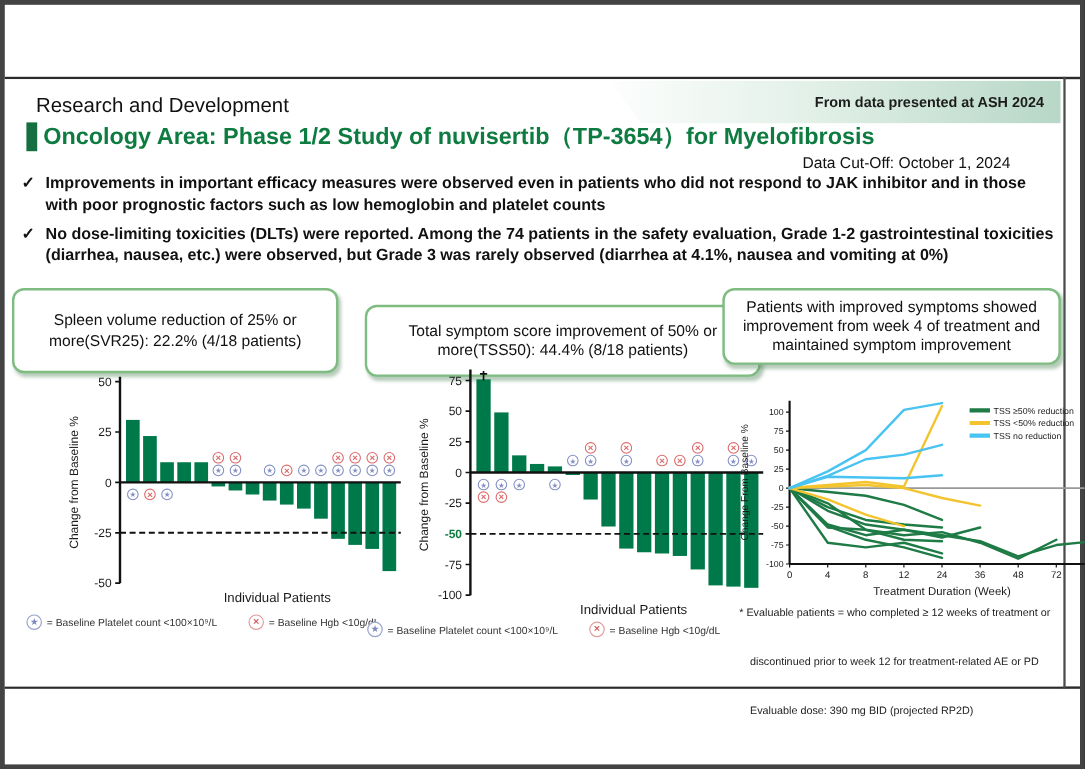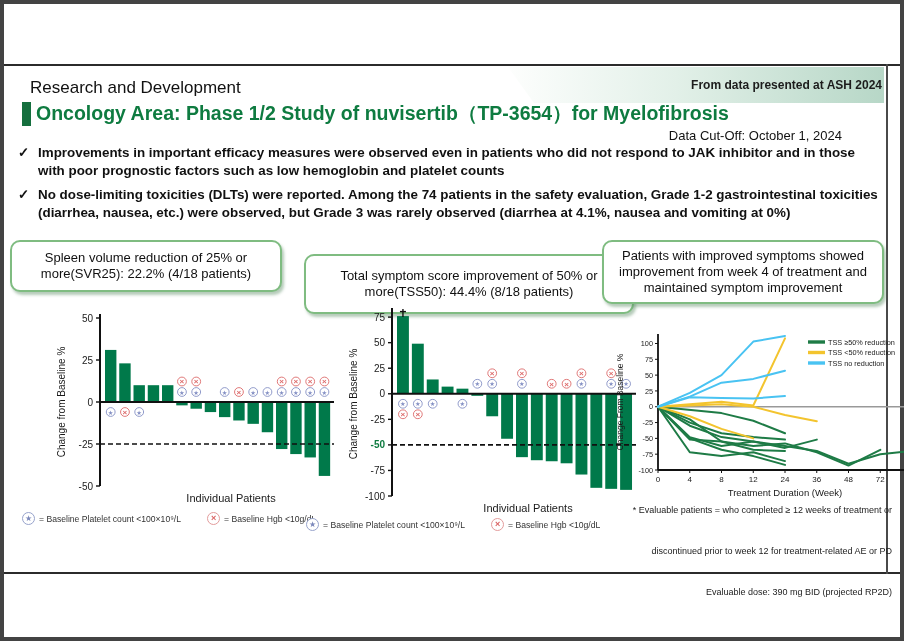--- a/index.html
+++ b/index.html
@@ -9,53 +9,53 @@
   .paper{position:absolute;left:4px;top:4px;width:896px;height:633px;background:#ffffff;}
   .hline{position:absolute;left:4px;width:896px;height:2px;background:#2b2b2b;}
   .vline{position:absolute;top:64px;width:2px;height:510px;background:#4a4a4a;}
   .slide{position:absolute;left:4px;top:66px;width:882px;height:506px;background:#fff;}
 
   .eyebrow{position:absolute;left:26px;top:12px;font-size:17px;color:#111;}
   .ribbon{position:absolute;right:2px;top:1px;width:376px;height:36px;
           background:linear-gradient(to right,#fdfefd 0%,#e2f0e8 45%,#b7d7c7 100%);
           clip-path:polygon(0 0,100% 0,100% 100%,26px 100%);
           display:flex;align-items:center;justify-content:flex-end;}
-  .ribbon span{font-size:12px;font-weight:600;color:#1c1c1c;padding-right:2px;}
+  .ribbon span{font-size:12px;font-weight:600;color:#1c1c1c;padding-right:14px;}
 
   .title-row{position:absolute;left:18px;top:34px;display:flex;align-items:center;text-align:center;}
   .title-block{width:9px;height:24px;background:#156f3e;margin-right:5px;}
   .slide-title{margin:0;font-size:19.5px;font-weight:bold;color:#0e7b40;letter-spacing:0;}
   .cutoff{position:absolute;right:44px;top:62px;font-size:13px;color:#111;}
 
   .bullets{position:absolute;left:14px;top:78px;width:862px;}
   .bullet{display:flex;font-size:13.4px;font-weight:bold;color:#111;line-height:1.32;margin-bottom:7px;}
   .check{flex:0 0 20px;font-weight:bold;color:#111;}
 
   .panel{position:absolute;border:2px solid #7fbc81;border-radius:10px;background:#fff;
          box-shadow:2px 3px 3px rgba(90,140,100,.45);display:flex;align-items:center;justify-content:center;
          text-align:center;font-size:13px;color:#111;padding:4px 8px;line-height:1.25;}
-  .p1{left:6px;top:174px;width:272px;height:52px;}
+  .p1{left:6px;top:174px;width:272px;height:71px;}
   .p2{left:300px;top:188px;width:330px;height:60px;}
   .p3{left:598px;top:174px;width:282px;height:64px;}
 
   .chart{position:absolute;margin-left:48px;}
   .c1{left:2px;top:242px;}
   .c2{left:294px;top:236px;}
   .c3{left:562px;top:262px;}
 
   .chart-legend{position:absolute;font-size:8.6px;color:#333;display:flex;align-items:center;gap:4px;white-space:nowrap;}
   .cl1{left:18px;top:446px;}
   .cl2{left:302px;top:452px;}
   .mk{display:inline-flex;align-items:center;justify-content:center;width:13px;height:13px;border-radius:50%;
       background:#fff;font-size:8px;line-height:1;}
   .mk-star{border:1px solid #97a3cc;color:#7b88bb;}
   .mk-x{border:1px solid #e39c9c;color:#d95f5f;font-weight:bold;font-size:9px;}
   .leg-gap{width:18px;}
 
-  .footnote{position:absolute;left:612px;top:438px;width:276px;font-size:9px;color:#222;line-height:1.45;text-align:right;}
+  .footnote{position:absolute;left:612px;top:438px;width:276px;font-size:9px;color:#222;line-height:1.45;}
   .footnote .fn2,.footnote .fn3{padding-left:9px;margin-top:28px;}
 </style>
 </head>
 <body>
 
 <div class="stage">
   <div class="paper"></div>
   <div class="hline" style="top:64px;"></div>
   <div class="hline" style="top:572px;"></div>
   <div class="vline" style="left:886px;"></div>

